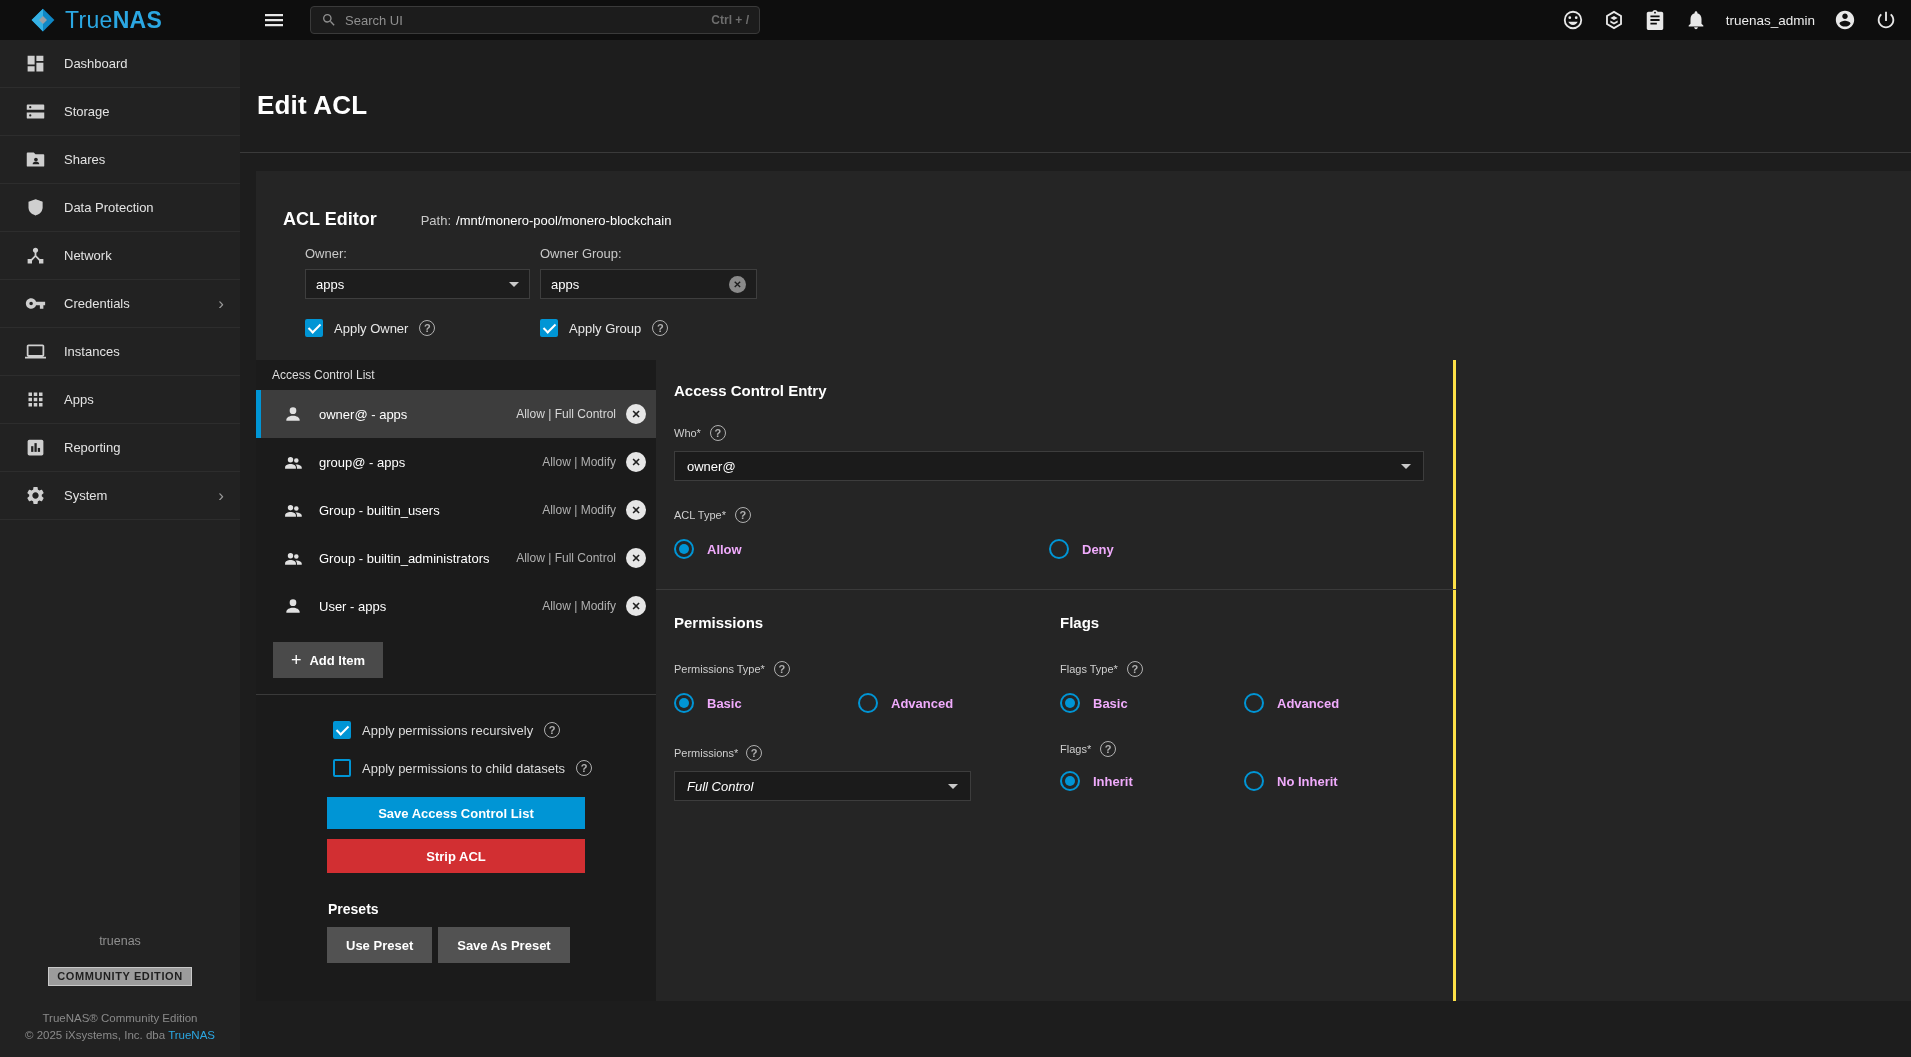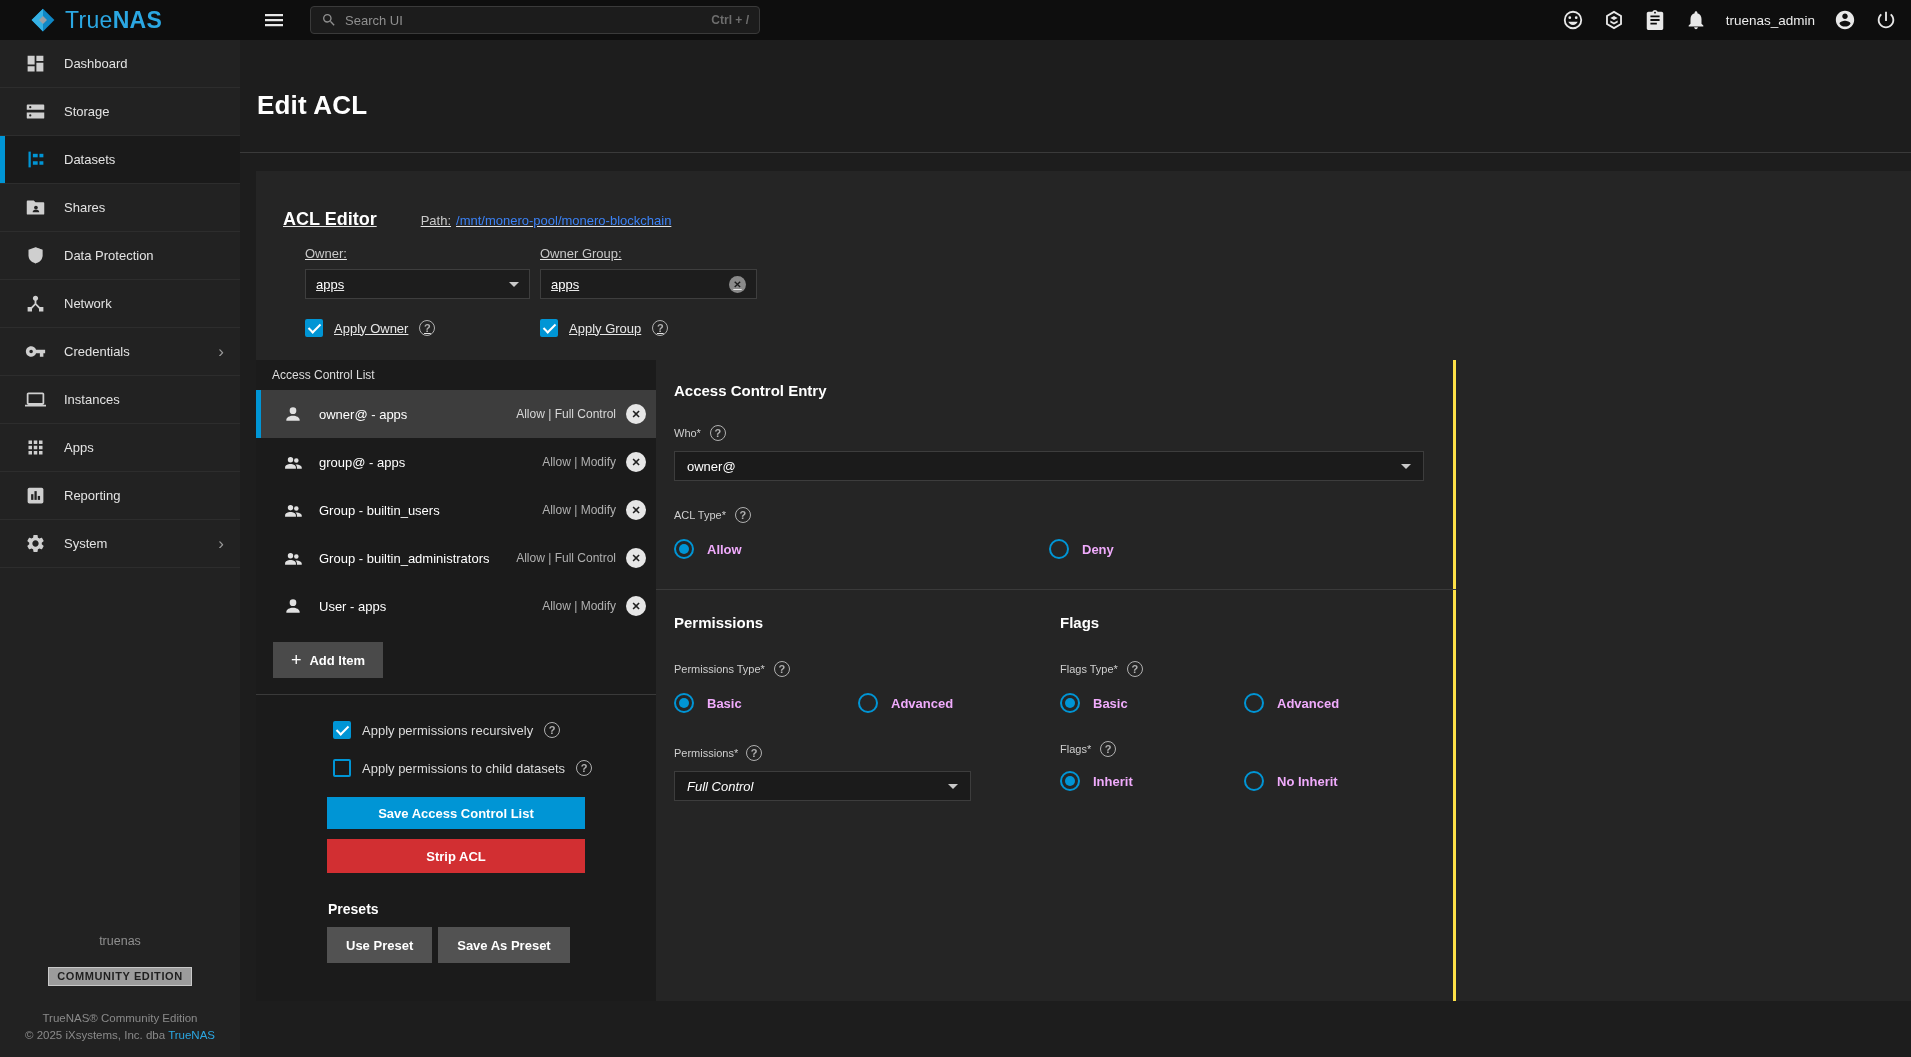--- a/index.html
+++ b/index.html
@@ -38,26 +38,26 @@
   .copyright { color:#8a8a8a; font-size:11.5px; }
   .copy-link { color:#2ba7e2; cursor:pointer; }
 
   
   .main { margin-left:240px; height:1017px; background:#1d1d1d; }
   .page-head { padding:50px 16px 32px 17px; border-bottom:1px solid #3a3a3a; }
   .page-head h1 { font-size:26px; line-height:30px; font-weight:bold; color:#ffffff; letter-spacing:0.2px; }
   .card { margin:18px 0 0 16px; height:830px; background:#252525; display:flex; flex-direction:column; }
 
   
-  .editor-top { height:189px; padding:38px 0 0 27px;text-decoration:underline; }
+  .editor-top { height:189px; padding:38px 0 0 27px; }
   .editor-head { display:flex; align-items:baseline; }
   .acl-ed-h { font-size:18px; font-weight:bold; color:#ffffff; }
   .path-wrap { margin-left:44px; font-size:13px; }
   .path-label { color:#c9c9c9; }
-  .path-val { color:#3b82f6; margin-left:5px; }
+  .path-val { color:#ffffff; margin-left:5px; }
   .fields-row { margin-top:16px; margin-left:22px; display:flex; gap:10px; }
   .fcol { width:225px; }
   .fcol2 { width:217px; }
   .flabel { font-size:13px; color:#c9c9c9; margin-bottom:8px; }
   .fbox { height:30px; background:#1d1d1d; border:1px solid #3e3e3e; display:flex; align-items:center; padding:0 10px; font-size:13px; color:#fff; cursor:pointer; }
   .caret { margin-left:auto; width:0; height:0; border-left:5px solid transparent; border-right:5px solid transparent; border-top:5px solid #c9c9c9; }
   .clear { margin-left:auto; width:17px; height:17px; border-radius:50%; background:#8a8a8a; color:#1d1d1d; font-size:10px; font-weight:bold; display:flex; align-items:center; justify-content:center; cursor:pointer; }
   .cb-row { margin-top:20px; margin-left:22px; display:flex; }
   .cb-item { display:flex; align-items:center; gap:11px; cursor:pointer; }
   .cb-item.first { width:235px; }
@@ -191,32 +191,20 @@
       <div class="side-item">
         <span class="side-icon ic">
           <svg viewBox="0 0 24 24">
             <path fill="currentColor" d="M3 4h18a1 1 0 0 1 1 1v5H2V5a1 1 0 0 1 1-1zm-1 9h20v6a1 1 0 0 1-1 1H3a1 1 0 0 1-1-1z"></path>
             <circle cx="6" cy="7" r="1.3" fill="#222222"></circle>
             <circle cx="6" cy="16.5" r="1.3" fill="#222222"></circle>
           </svg>
         </span>
         <span class="side-label">Storage</span>
       </div>
-      <div class="side-item active">
-        <span class="side-icon ic">
-          <svg viewBox="0 0 24 24" fill="currentColor">
-            <path d="M4 3h2.6v18H4z"></path>
-            <rect x="9" y="5.5" width="5.5" height="4"></rect>
-            <rect x="16.5" y="5.5" width="4.5" height="4"></rect>
-            <rect x="9" y="14" width="5.5" height="4"></rect>
-            <rect x="16.5" y="14" width="4.5" height="4"></rect>
-          </svg>
-        </span>
-        <span class="side-label">Datasets</span>
-      </div>
       <div class="side-item">
         <span class="side-icon ic">
           <svg viewBox="0 0 24 24">
             <path fill="currentColor" d="M10 4l2 2h9a1 1 0 0 1 1 1v12a1 1 0 0 1-1 1H3a1 1 0 0 1-1-1V5a1 1 0 0 1 1-1h7z"></path>
             <circle cx="12.5" cy="12" r="2.1" fill="#222222"></circle>
             <path d="M8.7 17.4c0-1.9 1.8-3 3.8-3s3.8 1.1 3.8 3z" fill="#222222"></path>
           </svg>
         </span>
         <span class="side-label">Shares</span>
       </div>

